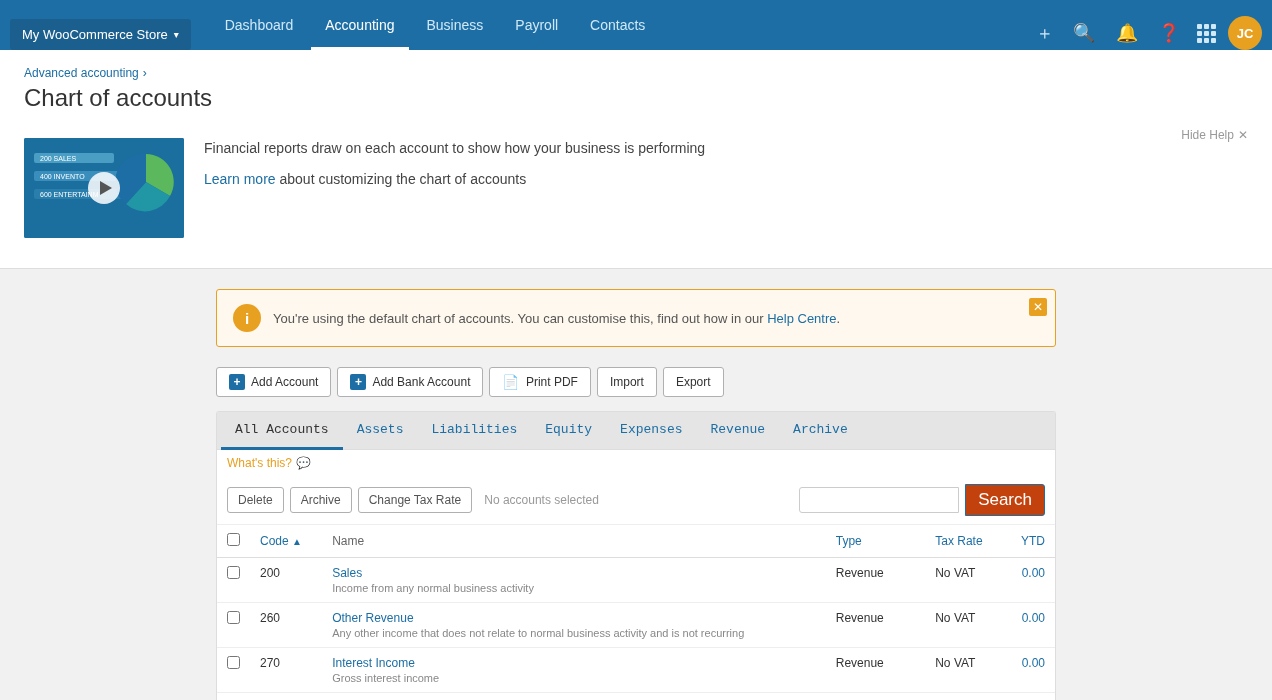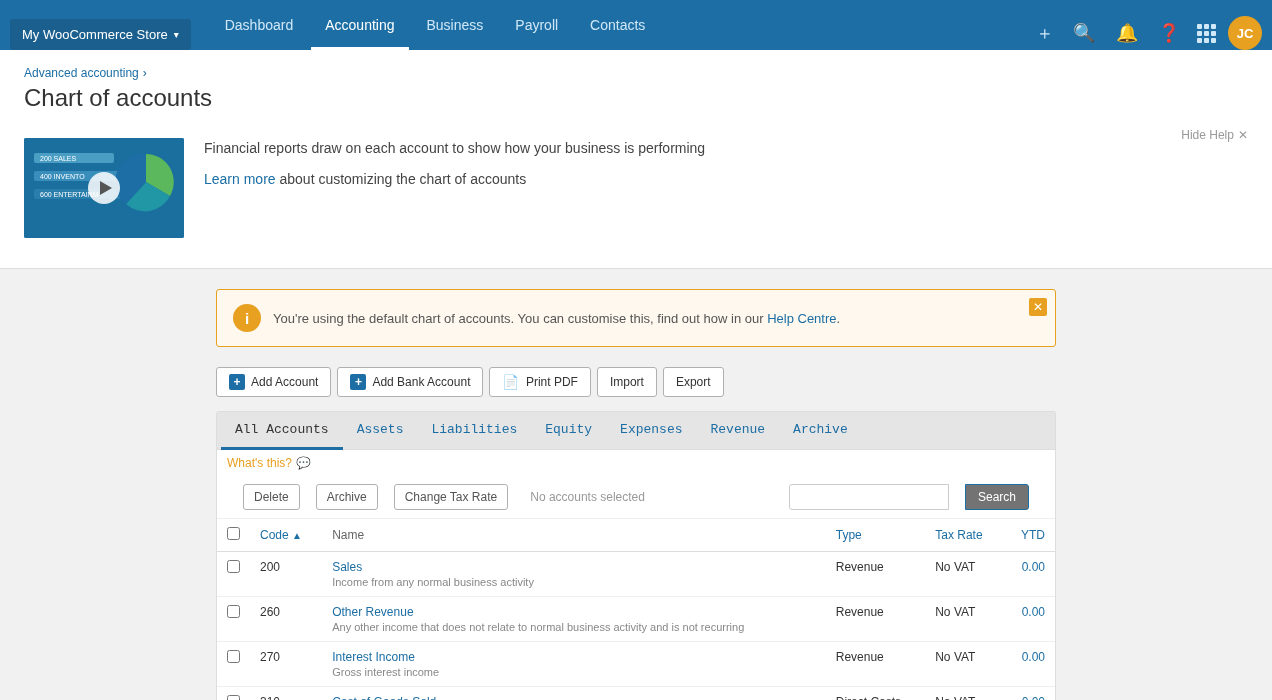--- a/index.html
+++ b/index.html
@@ -331,22 +331,22 @@
       max-width: 840px;
       margin-left: auto;
       margin-right: auto;
       background: #fff;
       border: 1px solid #ddd;
       border-top: none;
     }
     .table-controls {
       display: flex;
       align-items: center;
-      padding: 8px 26px;
-      gap: 16px;
+      padding: 8px 10px;
+      gap: 6px;
       border-bottom: 1px solid #eee;
     }
     .table-btn {
       background: #fff;
       border: 1px solid #b0b0b0;
       border-radius: 3px;
       padding: 5px 10px;
       font-size: 12px;
       color: #555;
       cursor: pointer;
@@ -359,26 +359,26 @@
     }
     .search-input {
       border: 1px solid #ccc;
       border-radius: 3px 0 0 3px;
       padding: 5px 8px;
       font-size: 12px;
       width: 160px;
       outline: none;
     }
     .search-btn {
-      background: #737373;
+      background: #c2410c;
       color: #fff;
       border: 1px solid #1c6ea4;
       border-radius: 0 3px 3px 0;
       padding: 5px 12px;
-      font-size: 12px;
+      font-size: 17px;
       cursor: pointer;
     }
 
     
     table {
       width: 100%;
       border-collapse: collapse;
       font-size: 12px;
     }
     thead tr {

